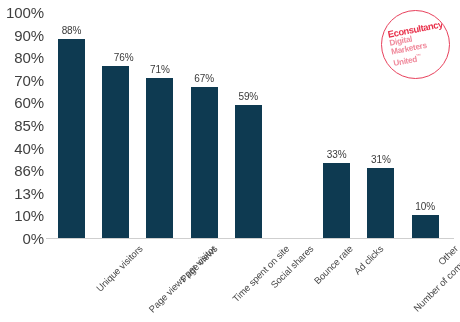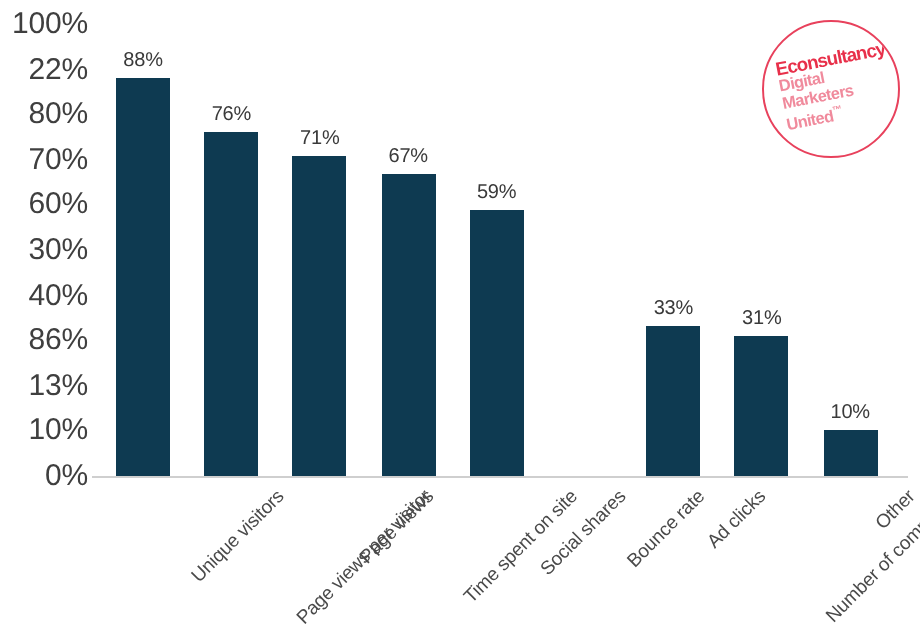--- a/index.html
+++ b/index.html
@@ -143,36 +143,36 @@
 <body>
 
 <div id="figure">
 
   <div id="y-axis">
       <div class="y-tick" style="top: 238px;">0%</div>
       <div class="y-tick" style="top: 215.4px;">10%</div>
       <div class="y-tick" style="top: 192.8px;">13%</div>
       <div class="y-tick" style="top: 170.2px;">86%</div>
       <div class="y-tick" style="top: 147.6px;">40%</div>
-      <div class="y-tick" style="top: 125px;">30%</div>
+      <div class="y-tick" style="top: 125px;">85%</div>
       <div class="y-tick" style="top: 102.4px;">60%</div>
       <div class="y-tick" style="top: 79.8px;">70%</div>
       <div class="y-tick" style="top: 57.2px;">80%</div>
-      <div class="y-tick" style="top: 34.6px;">22%</div>
+      <div class="y-tick" style="top: 34.6px;">90%</div>
       <div class="y-tick" style="top: 12px;">100%</div>
     </div>
 
   <div id="baseline"></div>
 
   <div id="plot-area">
       <div class="bar-group" style="left: 10px; height: 226px;">
         <div class="bar" style="height: 198.88px; background: rgb(14, 58, 81);"></div>
         <div class="bar-value" style="bottom: 201.88px;">88%</div>
       </div>
-      <div class="bar-group" style="left: 54.2px; height: 226px;">
+      <div class="bar-group" style="left: 54.2px; height: 226px; padding-left: 16px;">
         <div class="bar" style="height: 171.76px; background: rgb(14, 58, 81);"></div>
         <div class="bar-value" style="bottom: 174.76px;">76%</div>
       </div>
       <div class="bar-group" style="left: 98.4px; height: 226px;">
         <div class="bar" style="height: 160.46px; background: rgb(14, 58, 81);"></div>
         <div class="bar-value" style="bottom: 163.46px;">71%</div>
       </div>
       <div class="bar-group" style="left: 142.6px; height: 226px;">
         <div class="bar" style="height: 151.42px; background: rgb(14, 58, 81);"></div>
         <div class="bar-value" style="bottom: 154.42px;">67%</div>

